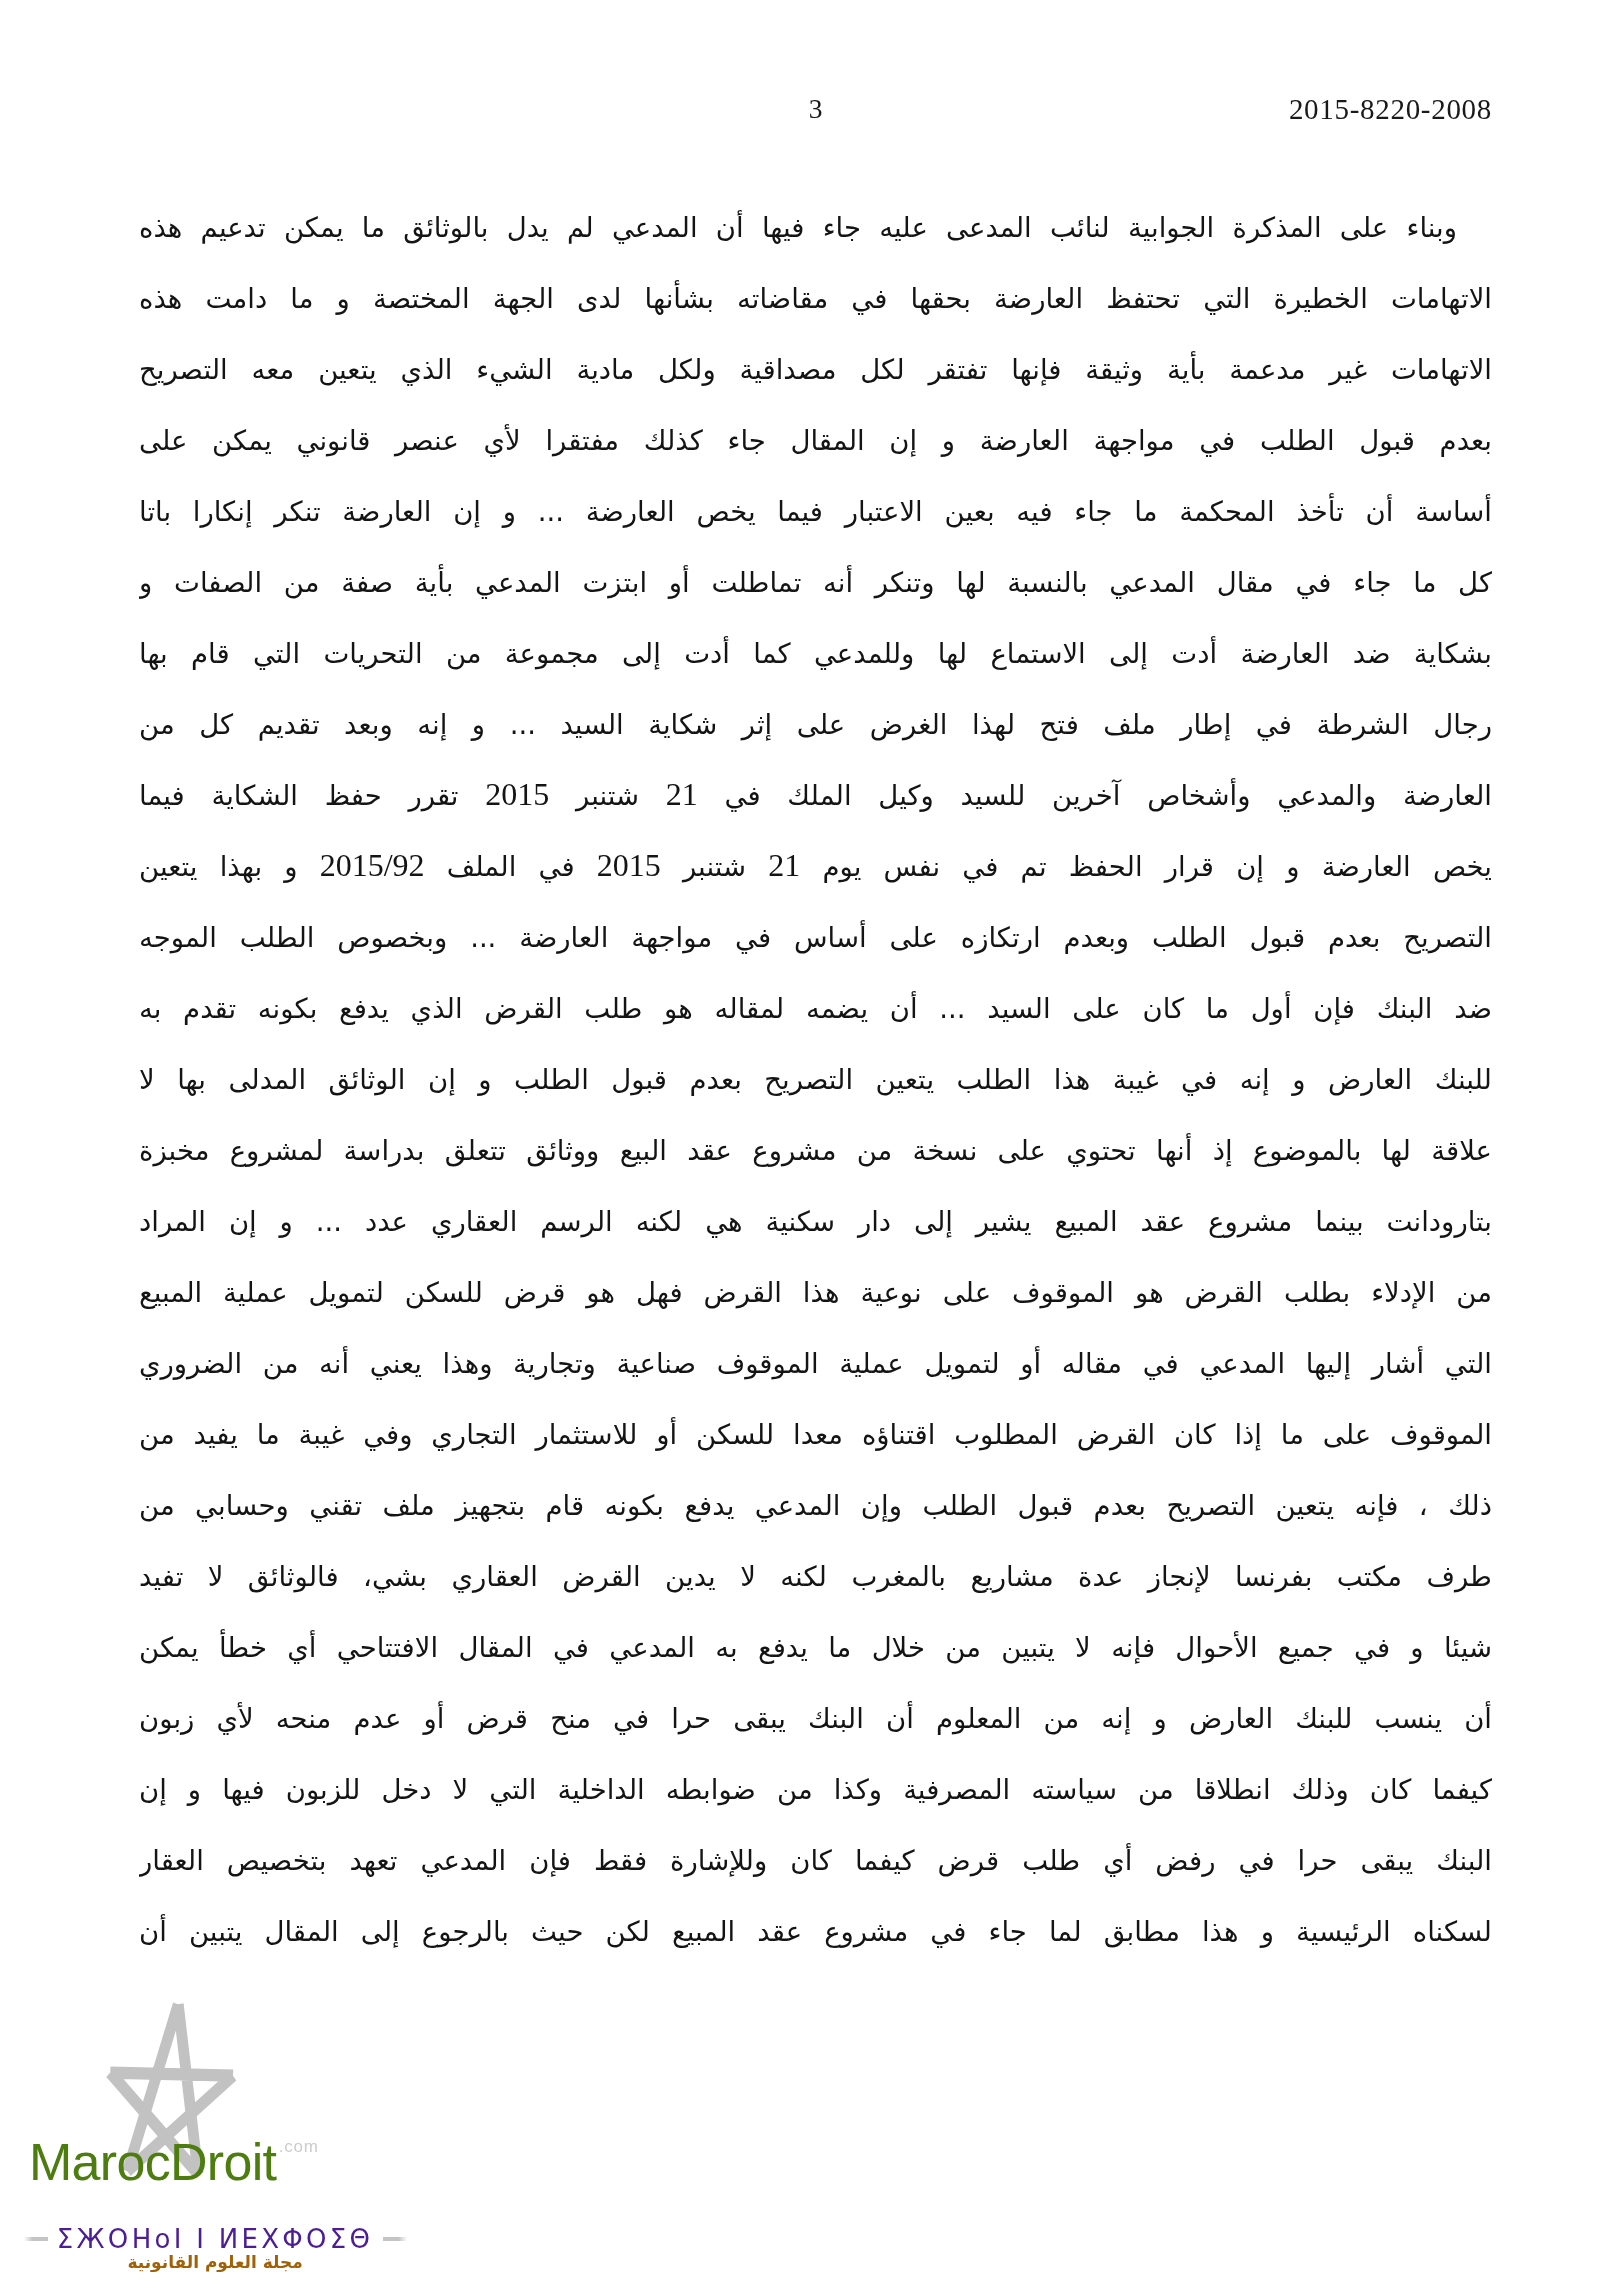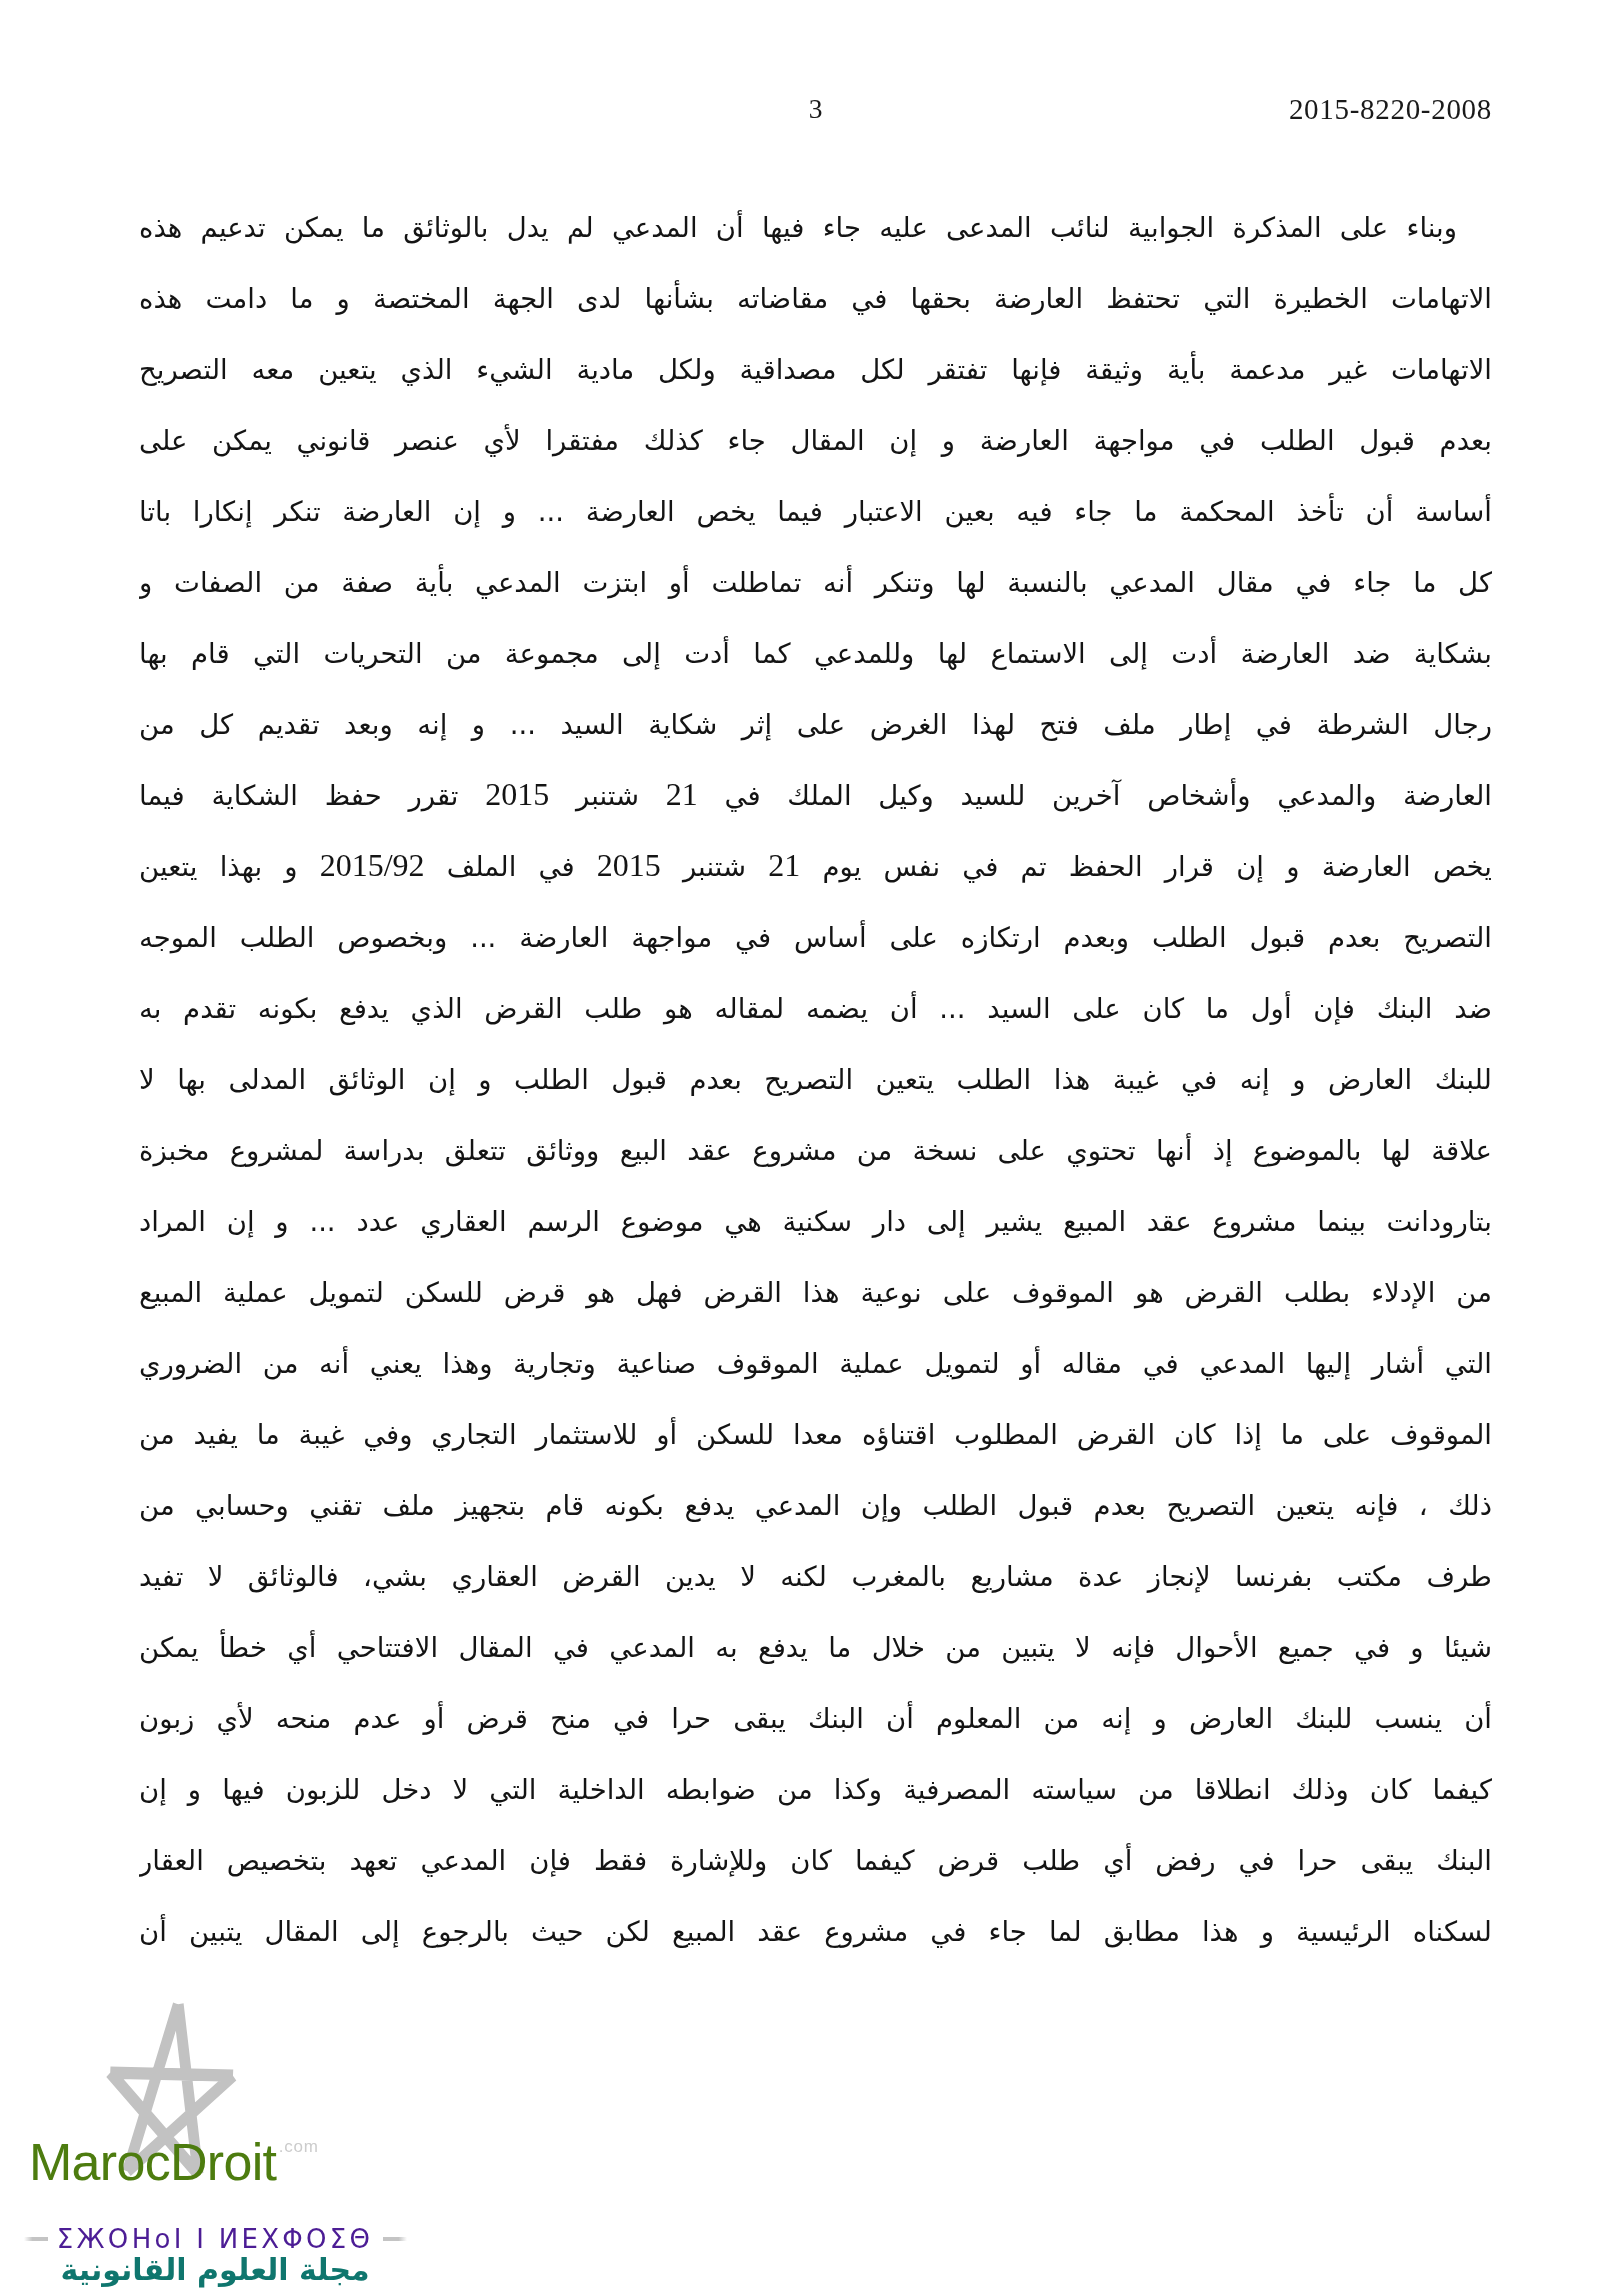--- a/index.html
+++ b/index.html
@@ -83,21 +83,21 @@
     padding:0 9.2px;
     font-family:"DejaVu Sans",sans-serif;
     font-size:26px;color:#4c1d95;
     letter-spacing:3.3px;white-space:nowrap;
   }
   .journal-row{
     position:absolute;left:23.6px;top:2252px;width:383px;
     text-align:center;z-index:3;
     direction:rtl;
     font-family:"DejaVu Sans",sans-serif;
-    font-size:30px;color:#0f766e;
+    font-size:17px;color:#a16207;
     font-weight:700;
   }
 </style>
 </head>
 <body>
 
 <div class="page">
 
   <div class="header-row">
     <div class="page-number">3</div>
@@ -118,21 +118,21 @@
       <div class="line" dir="rtl">أساسة أن تأخذ المحكمة ما جاء فيه بعين الاعتبار فيما يخص العارضة ... و إن العارضة تنكر إنكارا باتا</div>
       <div class="line" dir="rtl">كل ما جاء في مقال المدعي بالنسبة لها وتنكر أنه تماطلت أو ابتزت المدعي بأية صفة من الصفات و</div>
       <div class="line" dir="rtl">بشكاية ضد العارضة أدت إلى الاستماع لها وللمدعي كما أدت إلى مجموعة من التحريات التي قام بها</div>
       <div class="line" dir="rtl">رجال الشرطة في إطار ملف فتح لهذا الغرض على إثر شكاية السيد ... و إنه وبعد تقديم كل من</div>
       <div class="line" dir="rtl">العارضة والمدعي وأشخاص آخرين للسيد وكيل الملك في <span class="num">21</span> شتنبر <span class="num">2015</span> تقرر حفظ الشكاية فيما</div>
       <div class="line" dir="rtl">يخص العارضة و إن قرار الحفظ تم في نفس يوم <span class="num">21</span> شتنبر <span class="num">2015</span> في الملف <span class="num">2015/92</span> و بهذا يتعين</div>
       <div class="line" dir="rtl">التصريح بعدم قبول الطلب وبعدم ارتكازه على أساس في مواجهة العارضة ... وبخصوص الطلب الموجه</div>
       <div class="line" dir="rtl">ضد البنك فإن أول ما كان على السيد ... أن يضمه لمقاله هو طلب القرض الذي يدفع بكونه تقدم به</div>
       <div class="line" dir="rtl">للبنك العارض و إنه في غيبة هذا الطلب يتعين التصريح بعدم قبول الطلب و إن الوثائق المدلى بها لا</div>
       <div class="line" dir="rtl">علاقة لها بالموضوع إذ أنها تحتوي على نسخة من مشروع عقد البيع ووثائق تتعلق بدراسة لمشروع مخبزة</div>
-      <div class="line" dir="rtl">بتارودانت بينما مشروع عقد المبيع يشير إلى دار سكنية هي موضوع الرسم العقاري عدد ... و إن المراد</div>
+      <div class="line" dir="rtl">بتارودانت بينما مشروع عقد المبيع يشير إلى دار سكنية هي لكنه الرسم العقاري عدد ... و إن المراد</div>
       <div class="line" dir="rtl">من الإدلاء بطلب القرض هو الموقوف على نوعية هذا القرض فهل هو قرض للسكن لتمويل عملية المبيع</div>
       <div class="line" dir="rtl">التي أشار إليها المدعي في مقاله أو لتمويل عملية الموقوف صناعية وتجارية وهذا يعني أنه من الضروري</div>
       <div class="line" dir="rtl">الموقوف على ما إذا كان القرض المطلوب اقتناؤه معدا للسكن أو للاستثمار التجاري وفي غيبة ما يفيد من</div>
       <div class="line" dir="rtl">ذلك ، فإنه يتعين التصريح بعدم قبول الطلب وإن المدعي يدفع بكونه قام بتجهيز ملف تقني وحسابي من</div>
       <div class="line" dir="rtl">طرف مكتب بفرنسا لإنجاز عدة مشاريع بالمغرب لكنه لا يدين القرض العقاري بشي، فالوثائق لا تفيد</div>
       <div class="line" dir="rtl">شيئا و في جميع الأحوال فإنه لا يتبين من خلال ما يدفع به المدعي في المقال الافتتاحي أي خطأ يمكن</div>
       <div class="line" dir="rtl">أن ينسب للبنك العارض و إنه من المعلوم أن البنك يبقى حرا في منح قرض أو عدم منحه لأي زبون</div>
       <div class="line" dir="rtl">كيفما كان وذلك انطلاقا من سياسته المصرفية وكذا من ضوابطه الداخلية التي لا دخل للزبون فيها و إن</div>
       <div class="line" dir="rtl">البنك يبقى حرا في رفض أي طلب قرض كيفما كان وللإشارة فقط فإن المدعي تعهد بتخصيص العقار</div>
       <div class="line" dir="rtl">لسكناه الرئيسية و هذا مطابق لما جاء في مشروع عقد المبيع لكن حيث بالرجوع إلى المقال يتبين أن</div>

